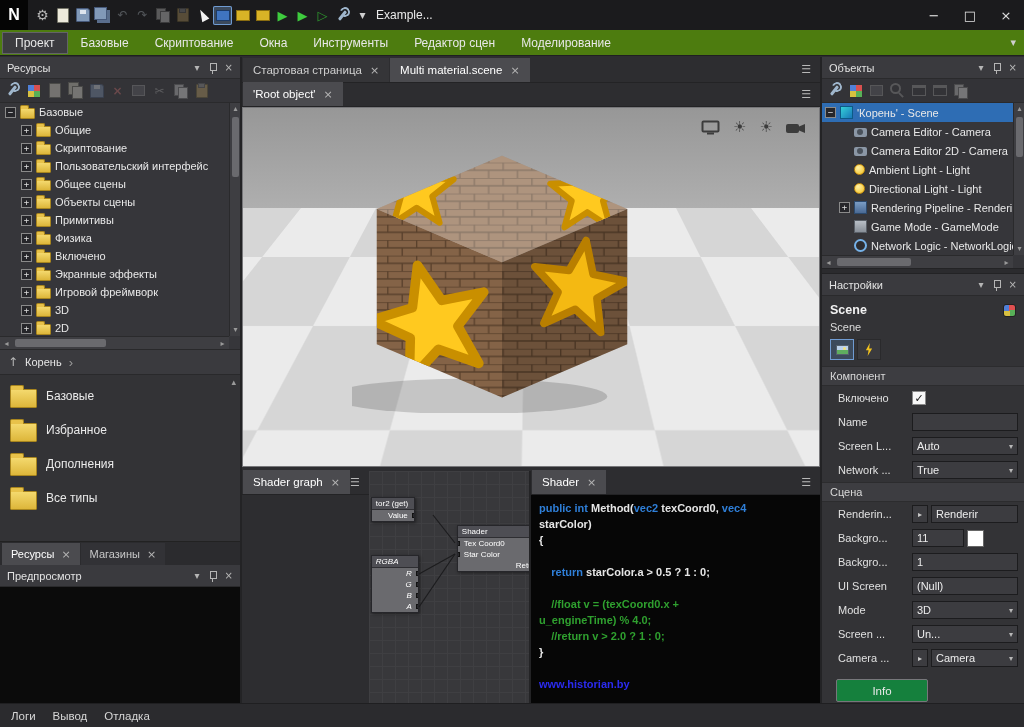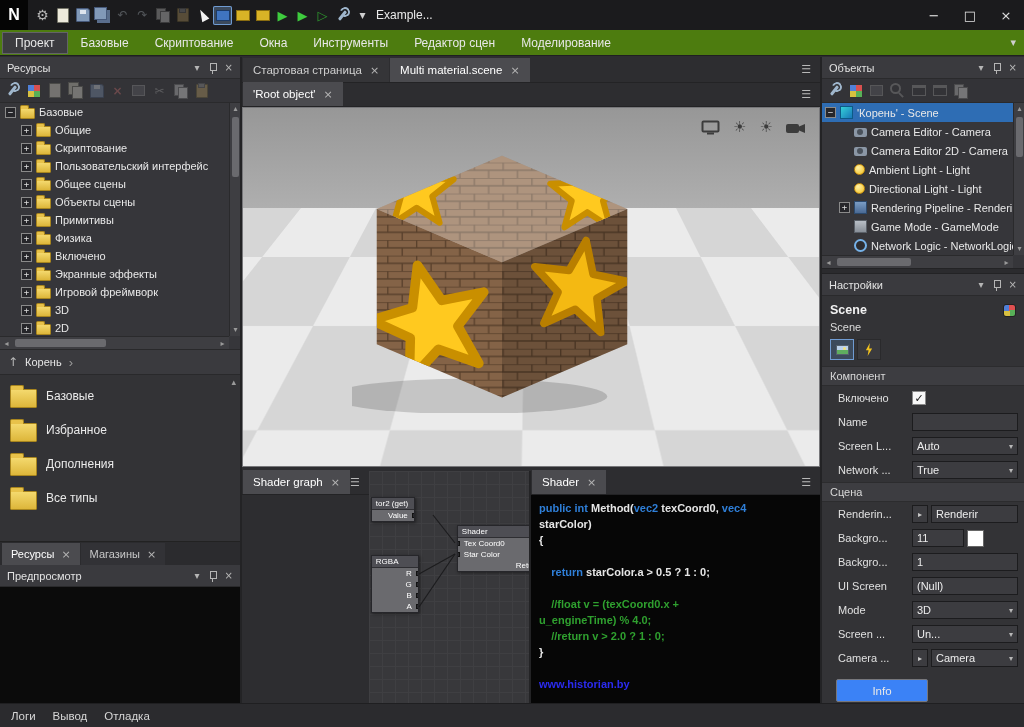--- a/index.html
+++ b/index.html
@@ -160,21 +160,21 @@
 .prop-row{display:flex;align-items:center;height:24px;min-height:24px;padding:0 6px 0 16px}
 .prop-label{color:#e0e0e0;overflow:hidden;white-space:nowrap}
 .prop-control{margin-left:auto;display:flex;align-items:center;gap:3px;width:106px}
 .box{height:18px;background:#3c3c40;border:1px solid #1c1c1e;display:flex;align-items:center;padding:0 4px;color:#ececec;overflow:hidden;white-space:nowrap}
 .box.grow{flex:1}
 .sel-arrow{margin-left:auto;padding-left:5px;color:#b8b8b8;font-size:8px;font-family:"DejaVu Sans",sans-serif}
 .mini{width:16px;min-width:16px;height:18px;background:#3c3c40;border:1px solid #1c1c1e;display:flex;align-items:center;justify-content:center;font-size:8px;color:#ccc;font-family:"DejaVu Sans",sans-serif}
 .checkbox{width:14px;height:14px;background:#f8f8f8;border:1px solid #8a8a8a;color:#111;font-size:11px;line-height:12px;text-align:center;font-family:"DejaVu Sans",sans-serif}
 .swatch{width:17px;min-width:17px;height:17px;background:#fff;border:1px solid #666}
 .info-row{padding:9px 0 0 14px}
-.info-btn{width:92px;height:23px;background:#3b82f6;border:1px solid #77777b;border-radius:2px;color:#e8e8e8;display:flex;align-items:center;justify-content:center;font-size:11.5px}
+.info-btn{width:92px;height:23px;background:#15803d;border:1px solid #77777b;border-radius:2px;color:#e8e8e8;display:flex;align-items:center;justify-content:center;font-size:11.5px}
 
 
 .statusbar{position:absolute;left:0;right:0;bottom:0;height:24px;background:#2b2b2e;border-top:1px solid #1f1f21;display:flex;align-items:center;gap:17px;padding:0 11px;color:#d6d6d6;font-size:11.5px}
 </style>
 </head>
 <body>
 
 <div class="app">
 
   <div class="titlebar">
@@ -462,21 +462,21 @@
               <span>Shader graph</span>
               <span class="tab-x">×</span>
             </div>
             <span class="hamb">☰</span>
           </div>
           <div class="graph-canvas" id="graph-canvas">
               <div class="gnode" style="left: 2px; top: 26px; width: 44px;">
                 <div class="nhead">tor2 (get)</div>
                 <div class="nrow right"><span>Value</span><span class="port right"></span></div>
               </div>
-              <div class="gnode" style="left: 2px; top: 84px; width: 48px;">
+              <div class="gnode" style="left: 2px; top: 84px; width: 48px; font-style: italic;">
                 <div class="nhead">RGBA</div>
                 <div class="nrow right"><span>R</span><span class="port right"></span></div>
                 <div class="nrow right"><span>G</span><span class="port right"></span></div>
                 <div class="nrow right"><span>B</span><span class="port right"></span></div>
                 <div class="nrow right"><span>A</span><span class="port right"></span></div>
               </div>
               <div class="gnode" style="left: 88px; top: 54px; width: 112px;">
                 <div class="nhead">Shader</div>
                 <div class="nrow"><span>Tex Coord0</span><span class="port left"></span></div>
                 <div class="nrow"><span>Star Color</span><span class="port left"></span></div>

